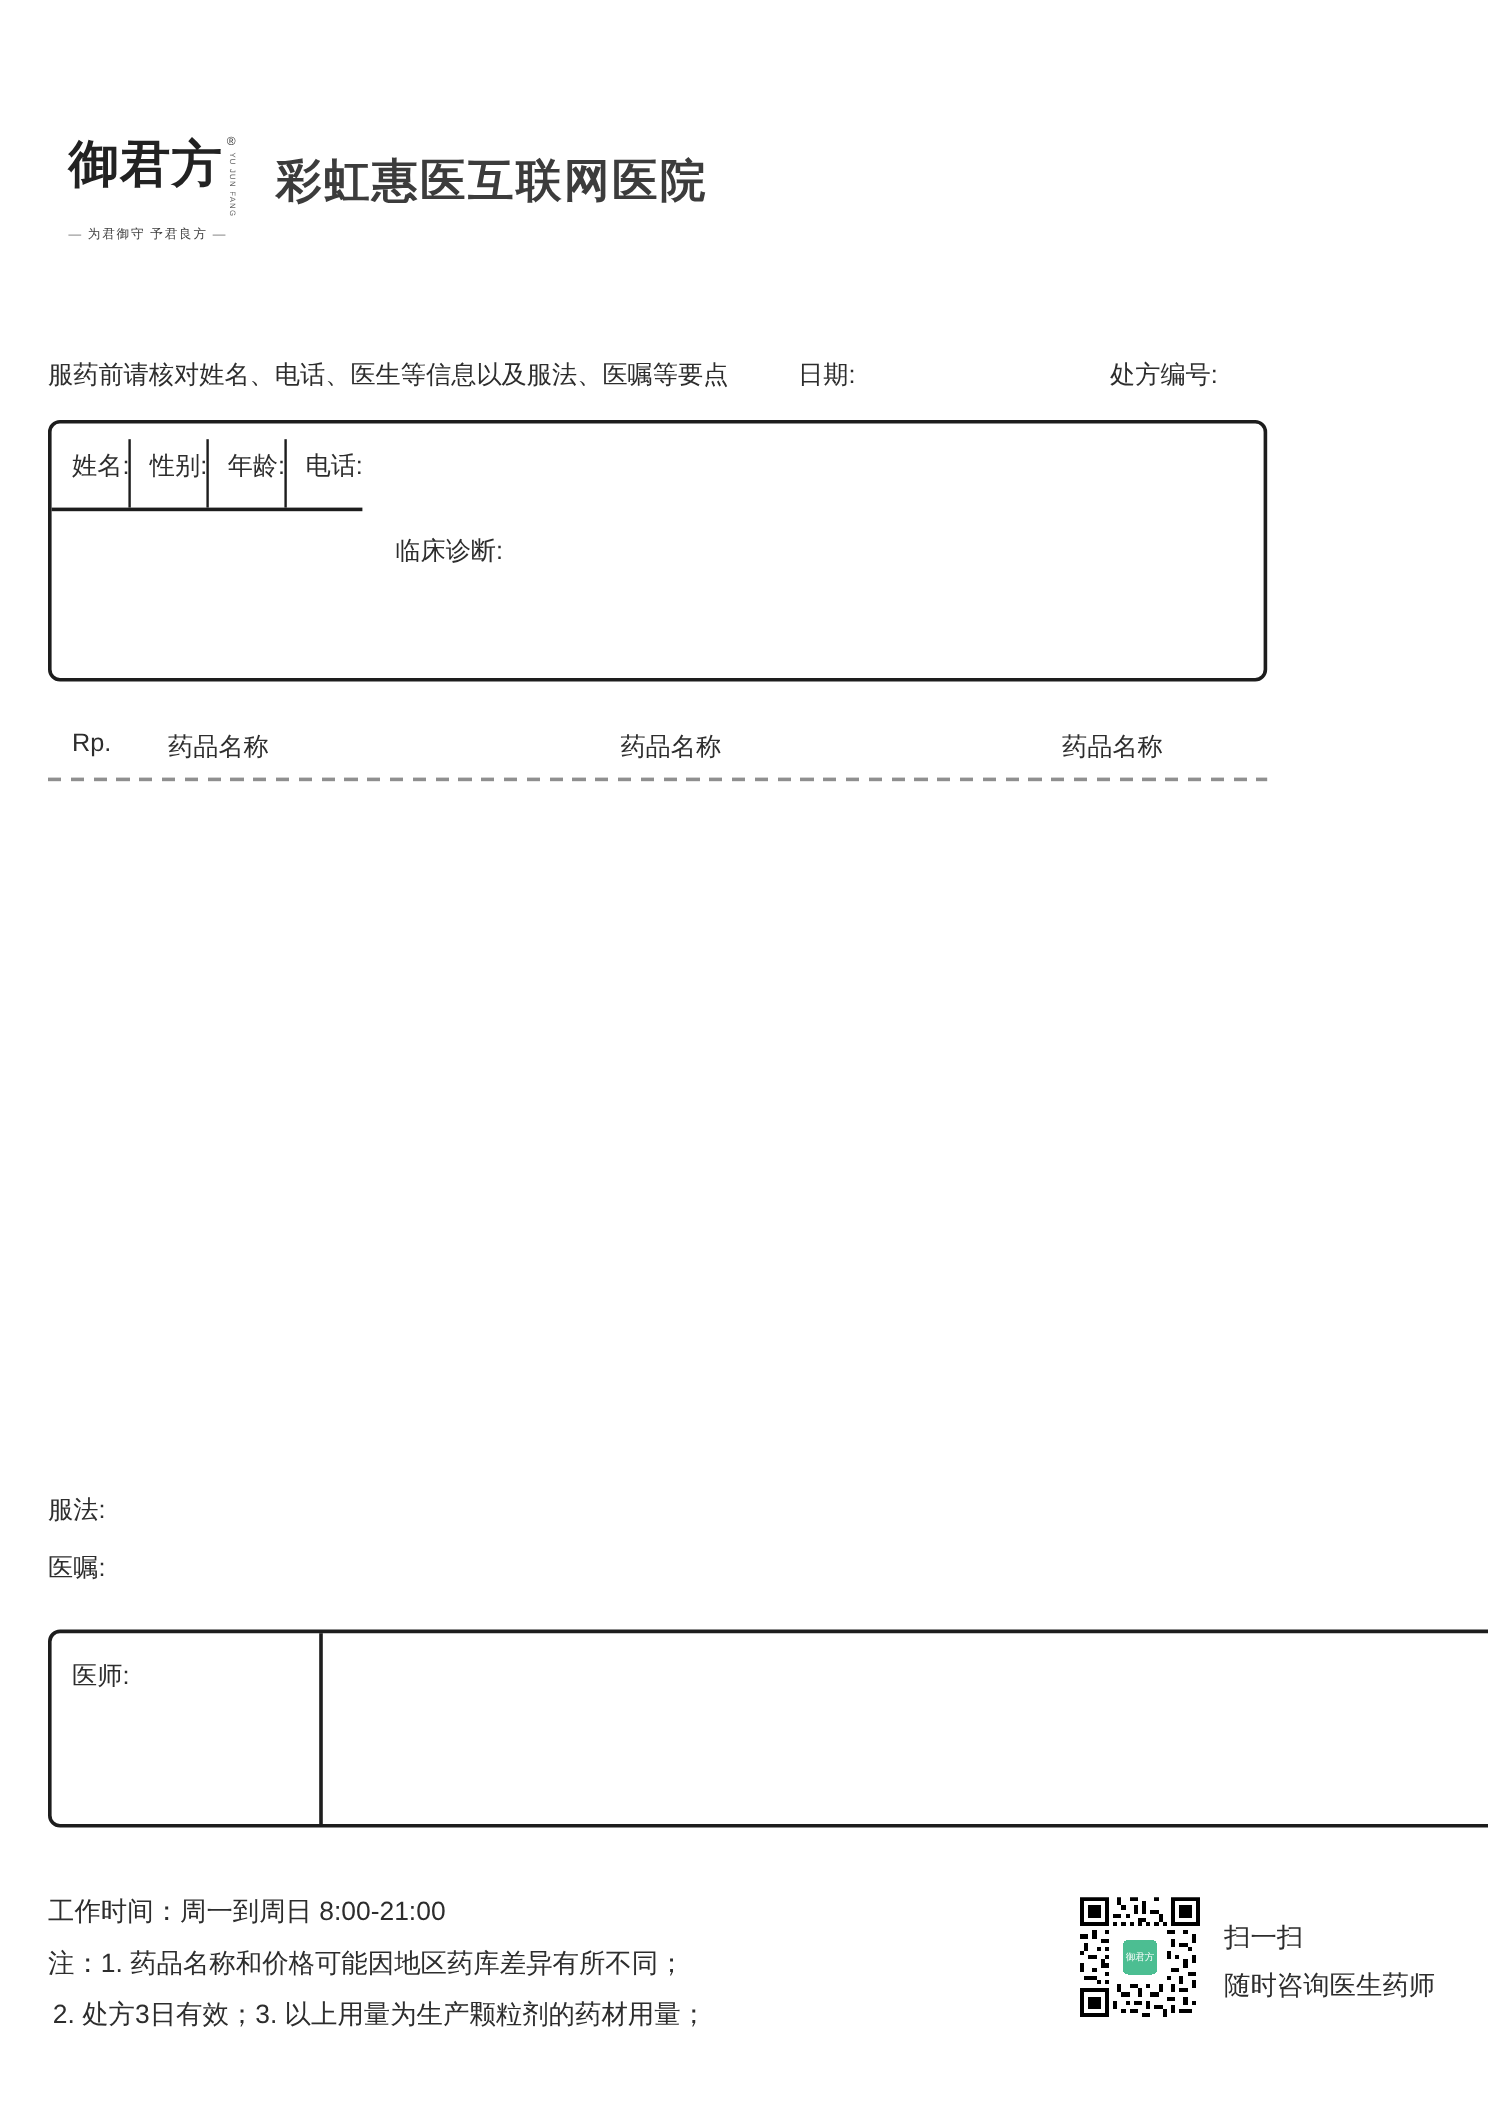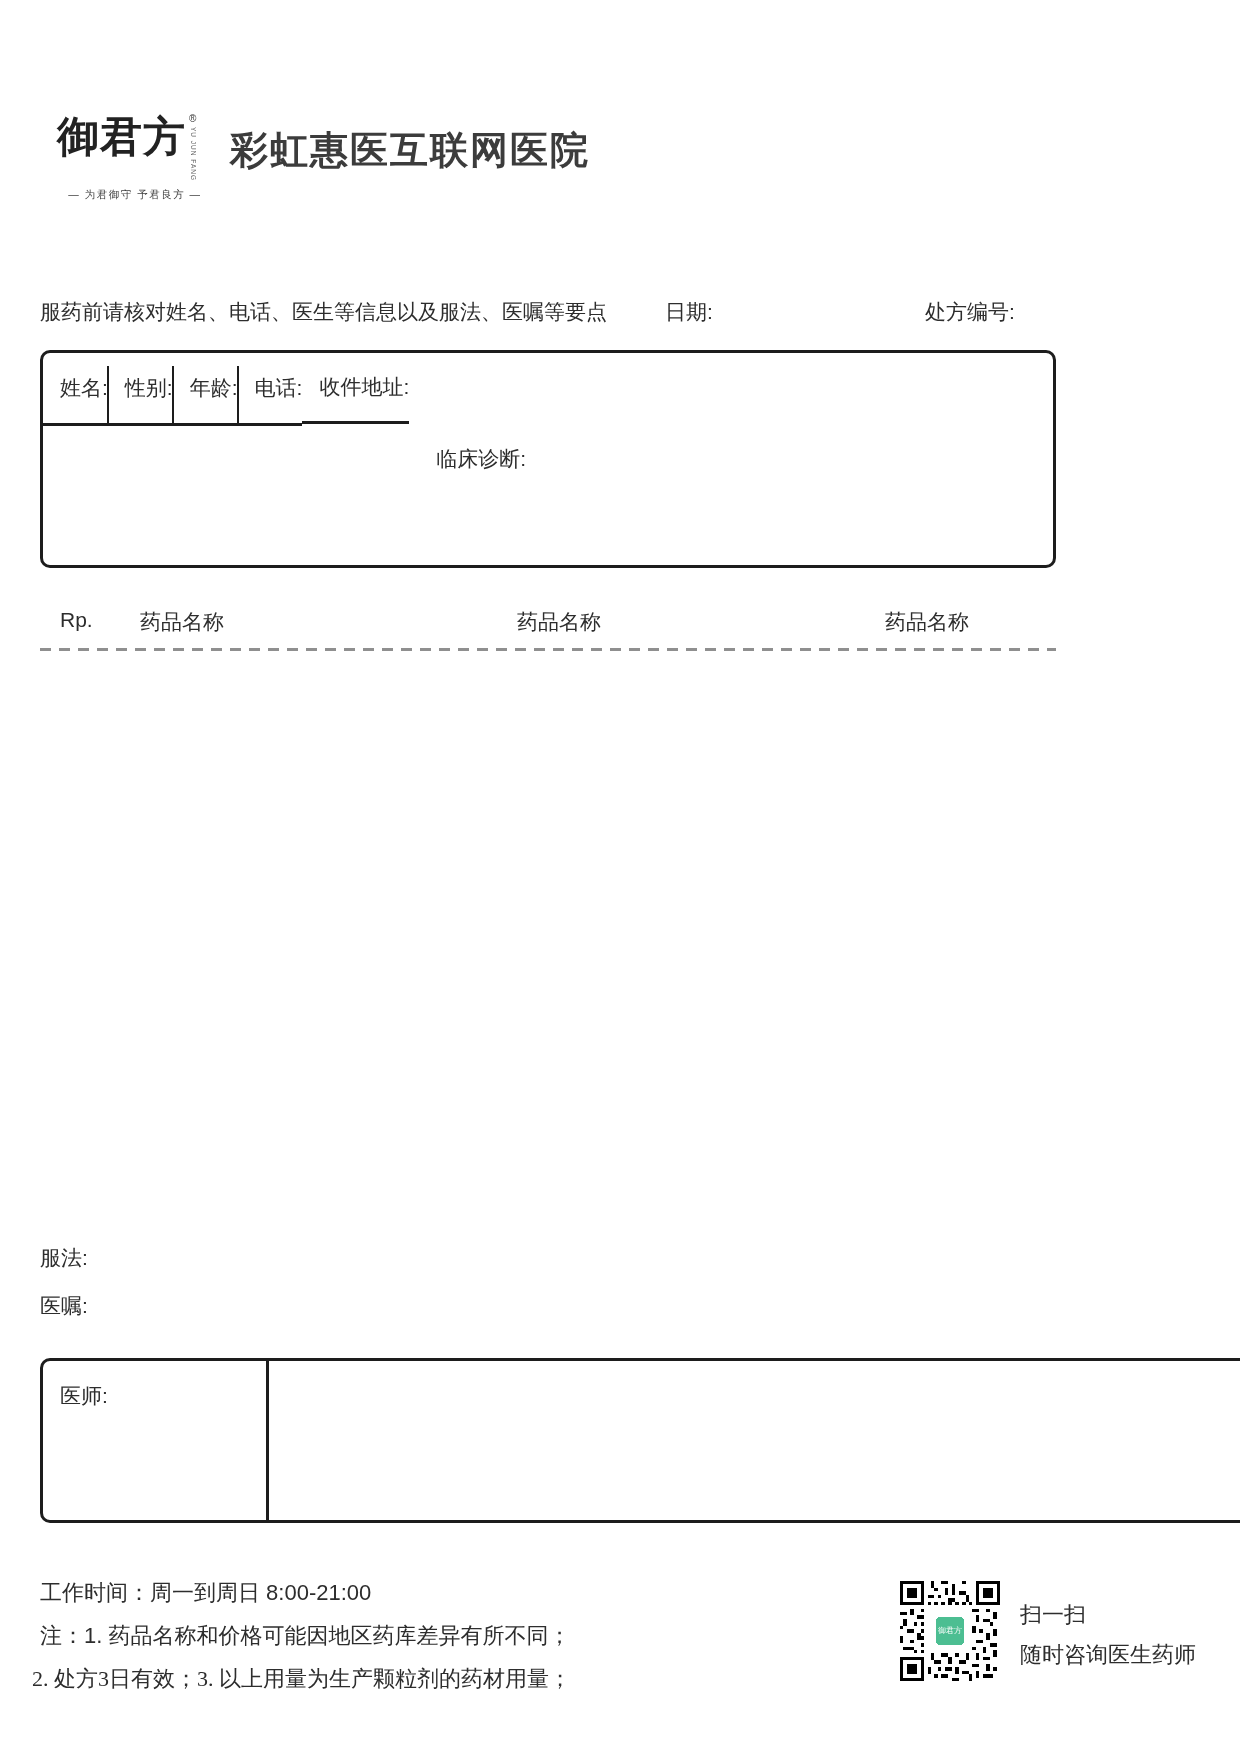--- a/index.html
+++ b/index.html
@@ -8,21 +8,21 @@
     font-family:"Liberation Sans","DejaVu Sans",sans-serif;color:#2d2d2d;overflow:hidden;margin-top:28px;
   }
   .abs{position:absolute;}
   
   .logo-wrap{left:57px;top:86px;width:156px;}
   .logo-row{display:flex;align-items:flex-start;}
   .logo-name{font-family:"DejaVu Serif","Liberation Serif",serif;font-weight:bold;font-size:42px;line-height:1.1;color:#222;letter-spacing:1px;white-space:nowrap;}
   .logo-side{display:flex;flex-direction:column;align-items:center;margin-left:3px;}
   .logo-reg{font-size:10px;color:#333;line-height:1;}
   .logo-vert{writing-mode:vertical-rl;font-size:6.5px;letter-spacing:1px;color:#666;margin-top:3px;line-height:1;}
-  .logo-tagline{margin-top:7px;font-size:10.5px;letter-spacing:1.5px;color:#3f3f3f;text-align:center;white-space:nowrap;width:156px;}
+  .logo-tagline{margin-top:7px;font-size:10.5px;letter-spacing:1.5px;color:#3f3f3f;text-align:left;white-space:nowrap;width:156px;font-family:Liberation Serif, serif;}
   .hospital-title{left:230px;top:97px;font-size:38px;font-weight:800;letter-spacing:2px;color:#3c3c3c;white-space:nowrap;}
   
   .txt{font-size:21px;color:#2d2d2d;white-space:nowrap;}
   .notice-text{left:40px;top:270px;}
   .date-label{left:665px;top:270px;}
   .rx-no-label{left:925px;top:270px;}
   
   .patient-box{left:40px;top:322px;width:1016px;height:218px;border:3px solid #1d1d1d;border-radius:10px;box-sizing:border-box;display:flex;flex-direction:row;background:#fff;}
   .p-row1{height:70px;border-bottom:3px solid #1d1d1d;display:flex;}
   .p-cell{width:25%;position:relative;display:flex;align-items:center;padding-left:17px;box-sizing:border-box;}
@@ -43,21 +43,21 @@
   
   .sign-box{left:40px;top:1330px;width:1220px;height:165px;border:3px solid #1d1d1d;border-radius:10px;box-sizing:border-box;display:flex;background:#fff;}
   .sign-left{width:226px;border-right:3px solid #1d1d1d;padding:21px 0 0 17px;box-sizing:border-box;}
   .sign-right{flex:1;padding:21px 0 0 24px;box-sizing:border-box;}
   .sign-row{display:flex;margin-bottom:46px;}
   .sign-field-a{width:268px;}
   
   .f-txt{font-size:22px;color:#2d2d2d;white-space:nowrap;}
   .hours{left:40px;top:1550px;}
   .note1{left:40px;top:1593px;}
-  .note2{left:32px;top:1636px;font-family:Liberation Serif, serif;}
+  .note2{left:44px;top:1636px;}
   .qr-wrap{left:900px;top:1553px;width:100px;height:100px;}
   .scan{left:1020px;top:1572px;text-align:right;}
   .consult{left:1020px;top:1612px;}
 </style>
 </head>
 <body>
 
 <div class="page">
 
   <div class="abs logo-wrap">
@@ -83,23 +83,20 @@
       </div>
       <div class="p-cell with-div">
         <span class="txt">性别:</span>
       </div>
       <div class="p-cell with-div">
         <span class="txt">年龄:</span>
       </div>
       <div class="p-cell with-div">
         <span class="txt">电话:</span>
       </div>
-    </div>
-    <div class="p-row2">
-      <span class="txt">收件地址:</span>
     </div>
     <div class="p-row3">
       <span class="txt">临床诊断:</span>
     </div>
   </div>
 
   <div class="abs rp-row">
     <span class="abs txt rp-label">Rp.</span>
     <span class="abs txt drug-col-1">药品名称</span>
     <span class="abs txt drug-col-2">药品名称</span>

